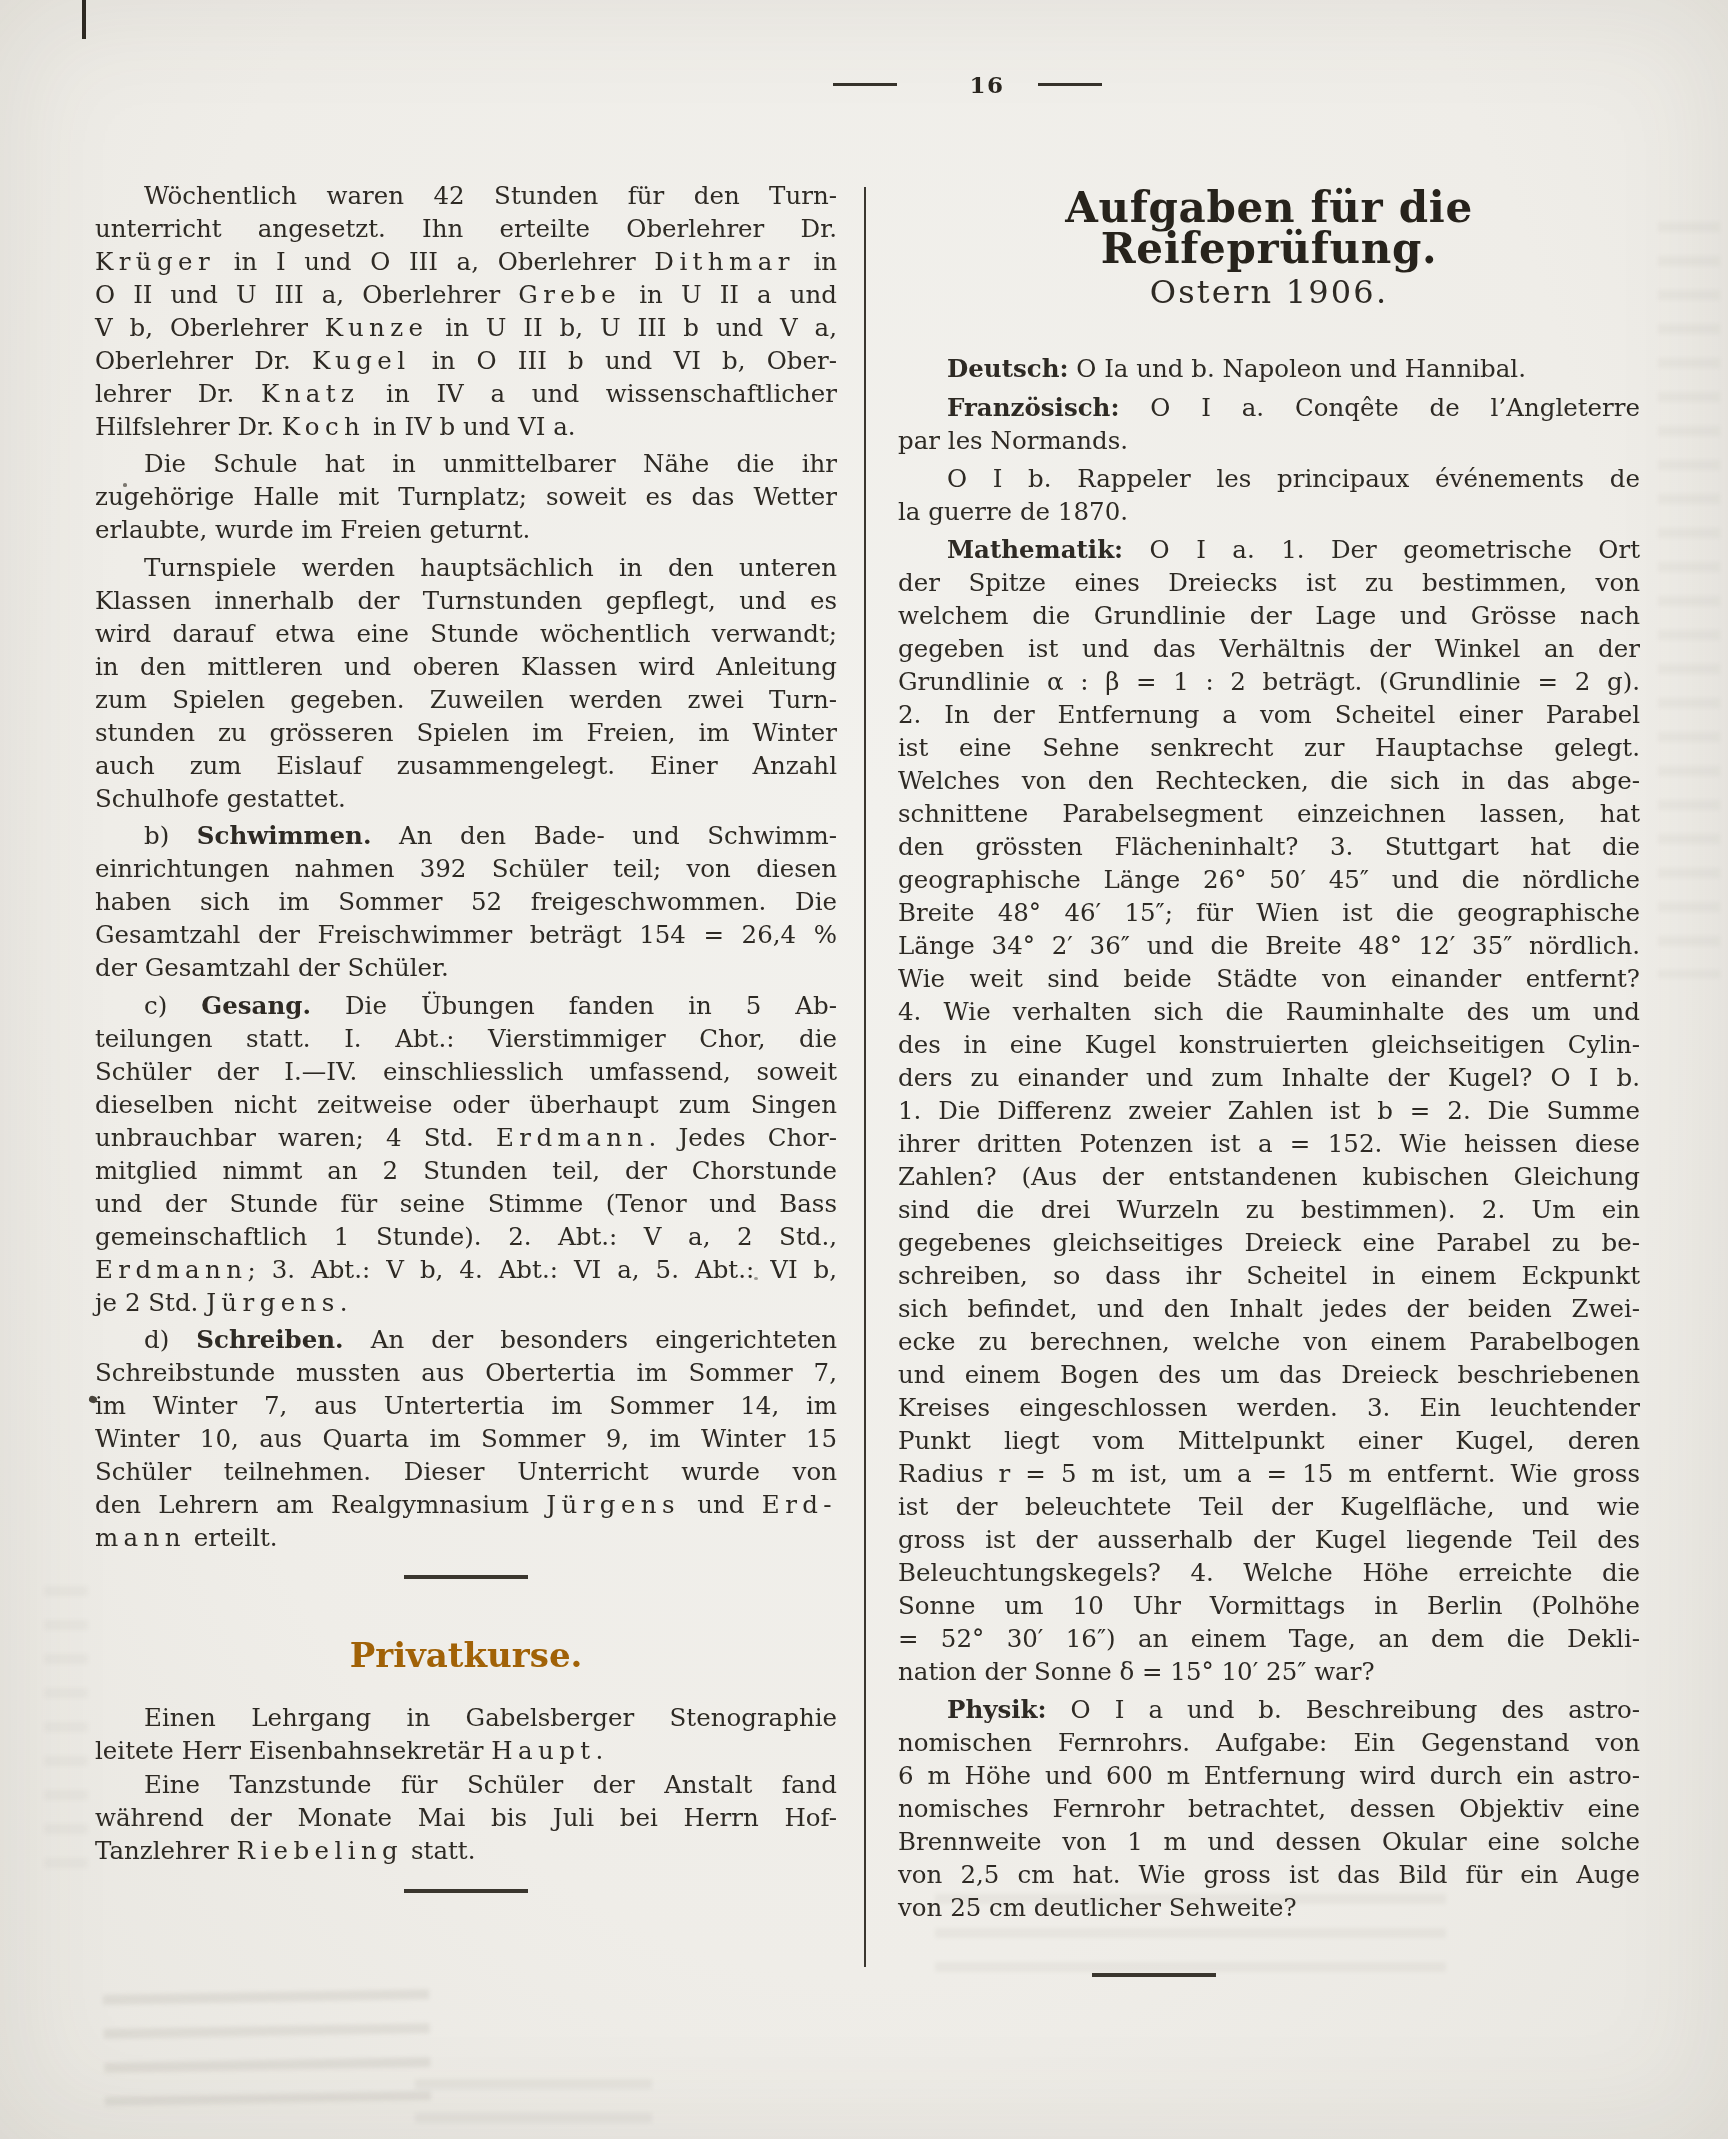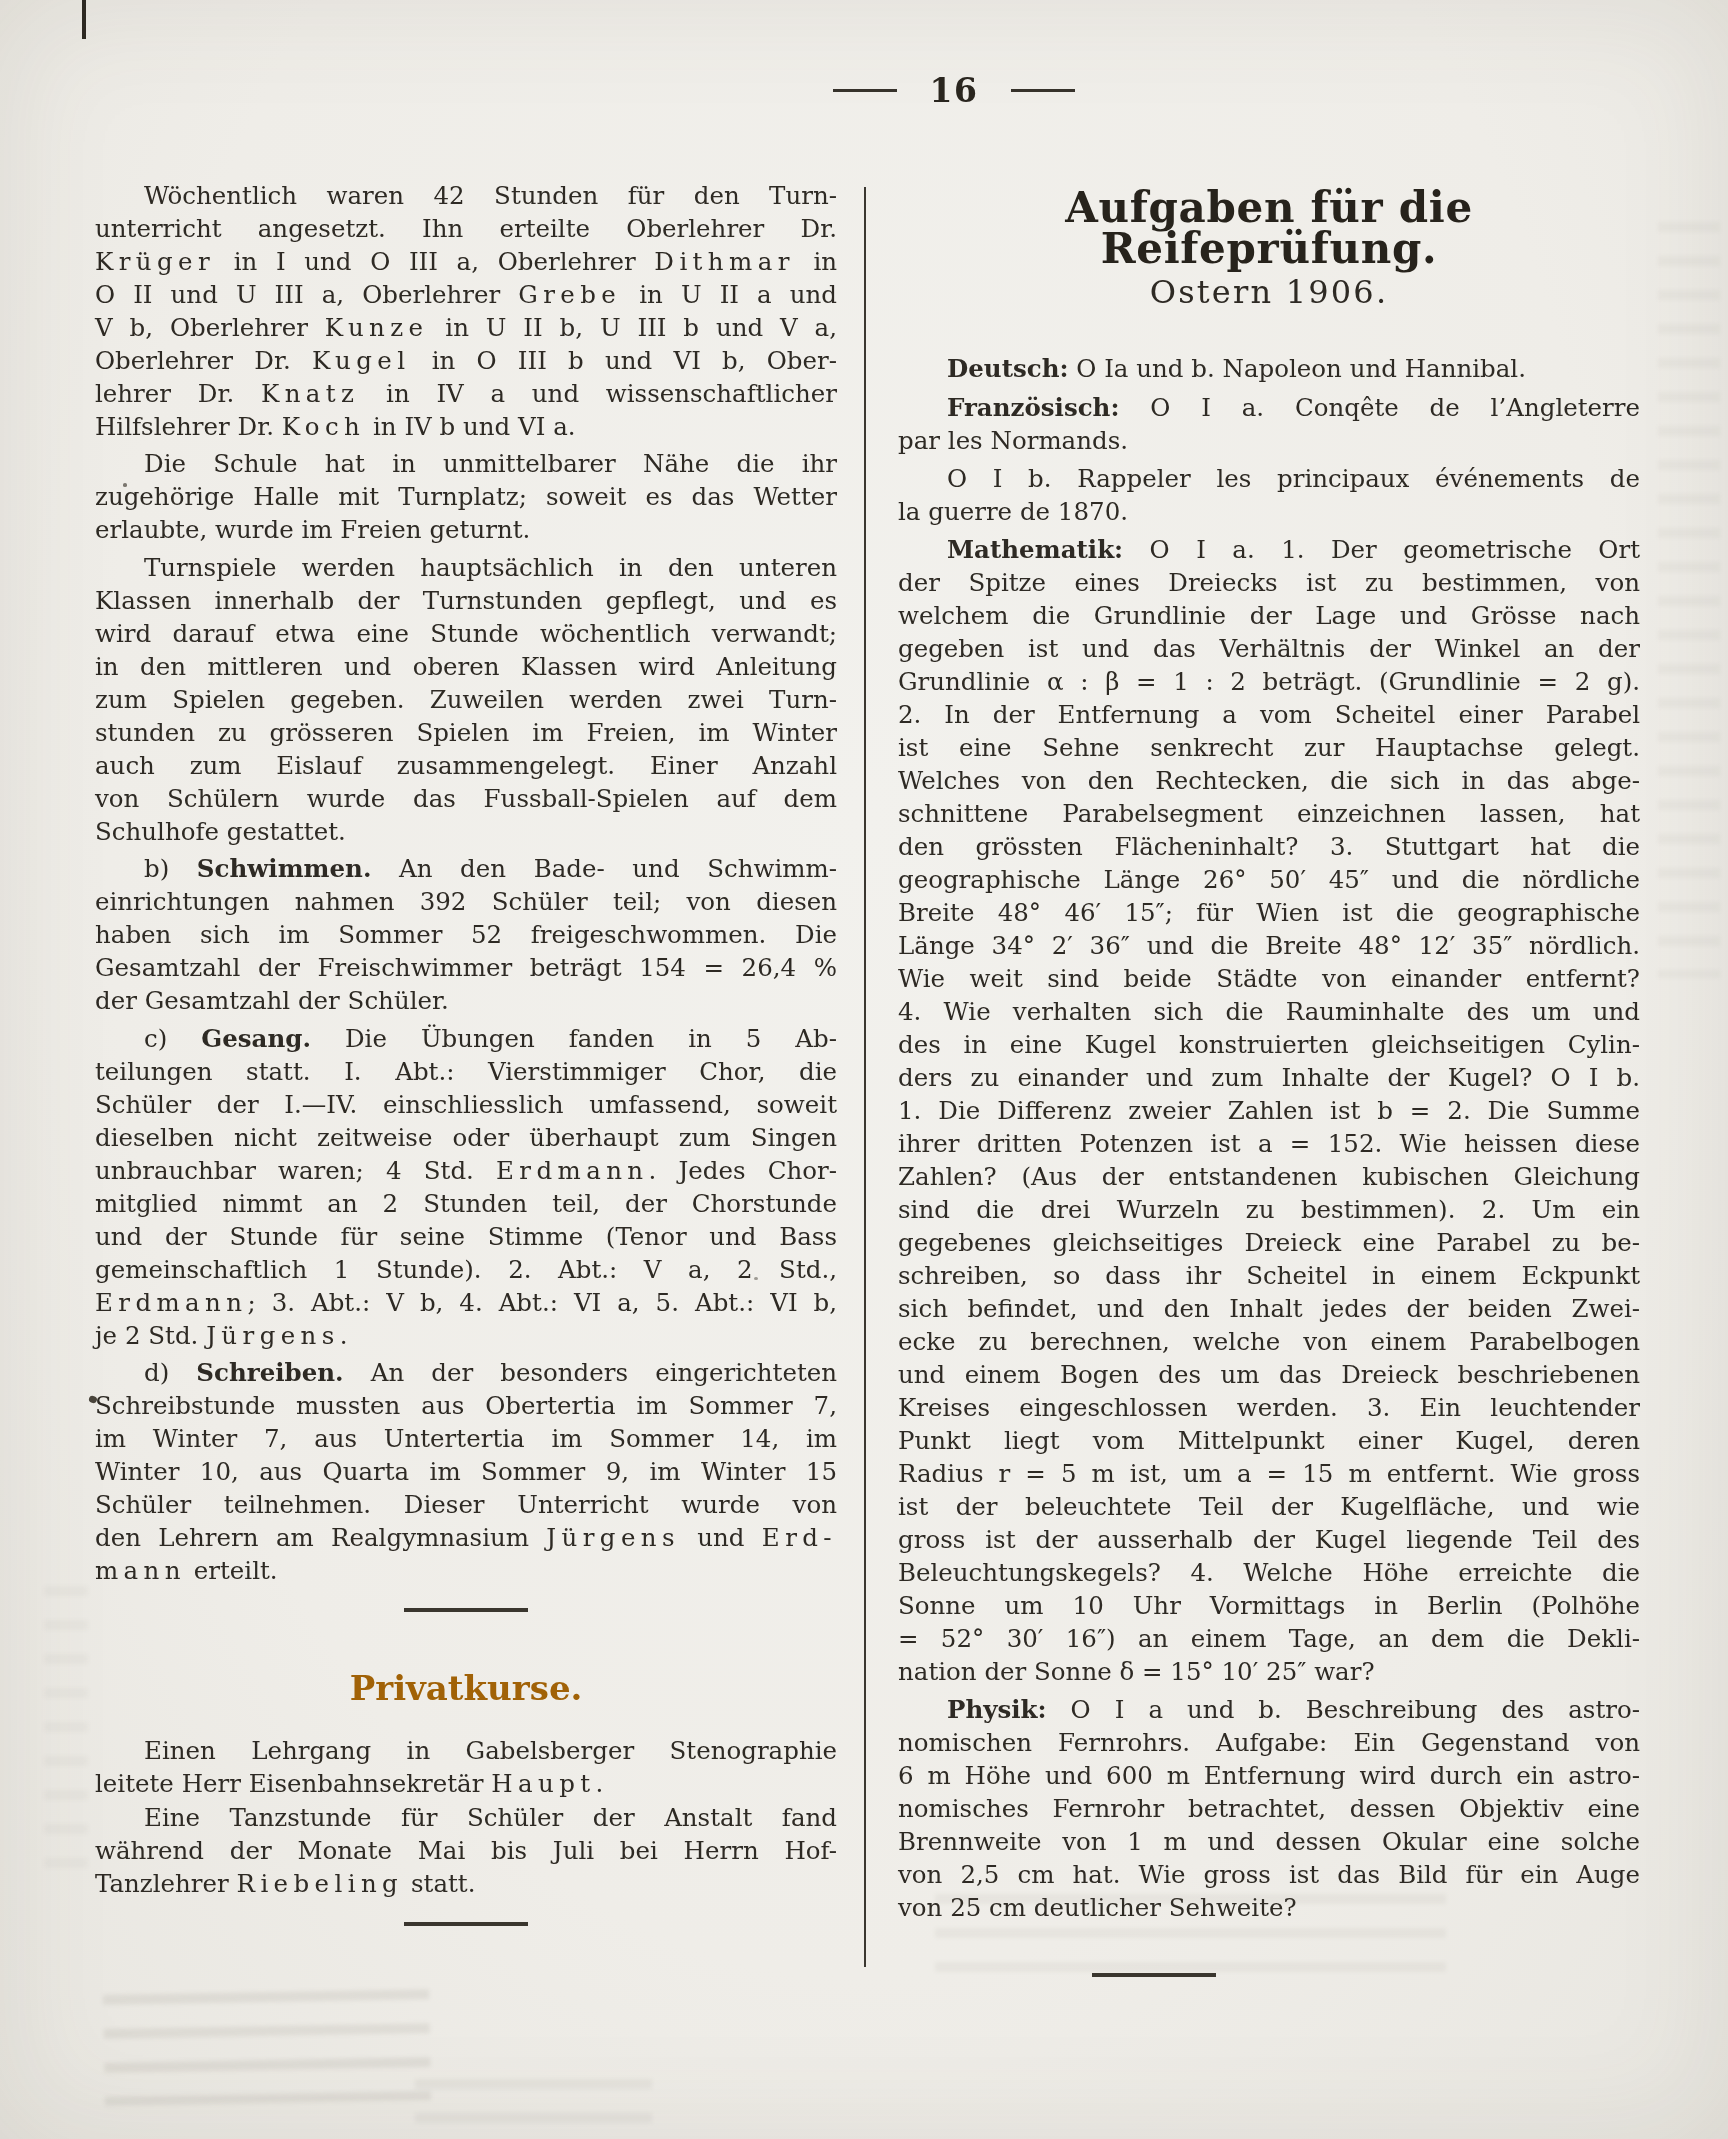--- a/index.html
+++ b/index.html
@@ -9,21 +9,21 @@
     background:radial-gradient(ellipse at 50% 38%, #f2f1ed 0%, #efede8 62%, #e8e6e0 100%);
     font-family:"DejaVu Serif","Liberation Serif",serif;
     color:#2e2a24;
   }
   .vignette{position:absolute;inset:0;pointer-events:none;
     box-shadow:inset 0 0 119px rgba(90,80,60,0.10);}
   
   .page-header{position:absolute;top:71px;left:50%;transform:translateX(-65px);
     display:flex;align-items:center;white-space:nowrap;}
   .header-dash{display:inline-block;width:64px;height:3.7px;background:#37332c;margin:0 33px;}
-  .page-number{font-size:33px;font-weight:bold;color:#2b2720;letter-spacing:1.5px;}
+  .page-number{font-size:23px;font-weight:bold;color:#2b2720;letter-spacing:1.5px;margin-left:40px;}
   
   .col{position:absolute;width:742px;}
   #left-col{left:95px;top:179px;}
   #right-col{left:898px;top:178px;}
   .column-divider{position:absolute;left:864px;top:187px;width:2.2px;height:1780px;background:#3b3730;}
   .line{font-size:24.5px;line-height:33px;text-align:justify;text-align-last:justify;}
   .line.last{text-align-last:left;}
   .line.indent{text-indent:49px;}
   .b{font-weight:bold;}
   .sp{letter-spacing:0.22em;}
@@ -78,21 +78,20 @@
         <div class="line last"><span>erlaubte, wurde im Freien geturnt.</span></div>
       </div>
       <div class="para">
         <div class="line indent"><span>Turnspiele werden hauptsächlich in den unteren</span></div>
         <div class="line"><span>Klassen innerhalb der Turnstunden gepflegt, und es</span></div>
         <div class="line"><span>wird darauf etwa eine Stunde wöchentlich verwandt;</span></div>
         <div class="line"><span>in den mittleren und oberen Klassen wird Anleitung</span></div>
         <div class="line"><span>zum Spielen gegeben. Zuweilen werden zwei Turn-</span></div>
         <div class="line"><span>stunden zu grösseren Spielen im Freien, im Winter</span></div>
         <div class="line"><span>auch zum Eislauf zusammengelegt. Einer Anzahl</span></div>
-        <div class="line"><span>von Schülern wurde das Fussball-Spielen auf dem</span></div>
         <div class="line last"><span>Schulhofe gestattet.</span></div>
       </div>
       <div class="para">
         <div class="line indent"><span>b) </span><span class="b">Schwimmen.</span><span> An den Bade- und Schwimm-</span></div>
         <div class="line"><span>einrichtungen nahmen 392 Schüler teil; von diesen</span></div>
         <div class="line"><span>haben sich im Sommer 52 freigeschwommen. Die</span></div>
         <div class="line"><span>Gesamtzahl der Freischwimmer beträgt 154 = 26,4 %</span></div>
         <div class="line last"><span>der Gesamtzahl der Schüler.</span></div>
       </div>
       <div class="para">

